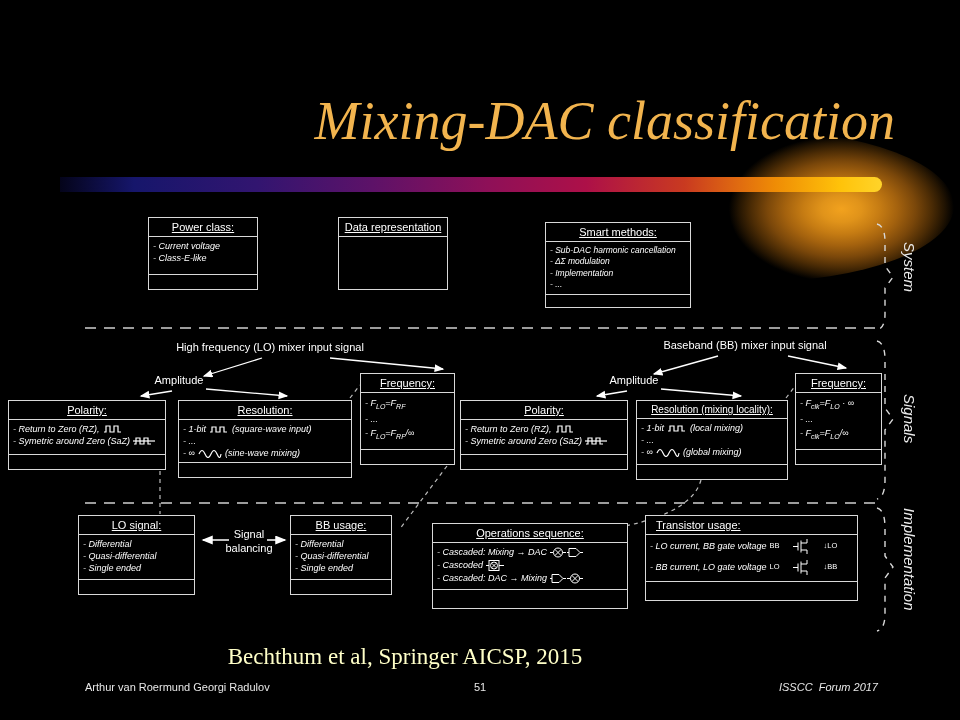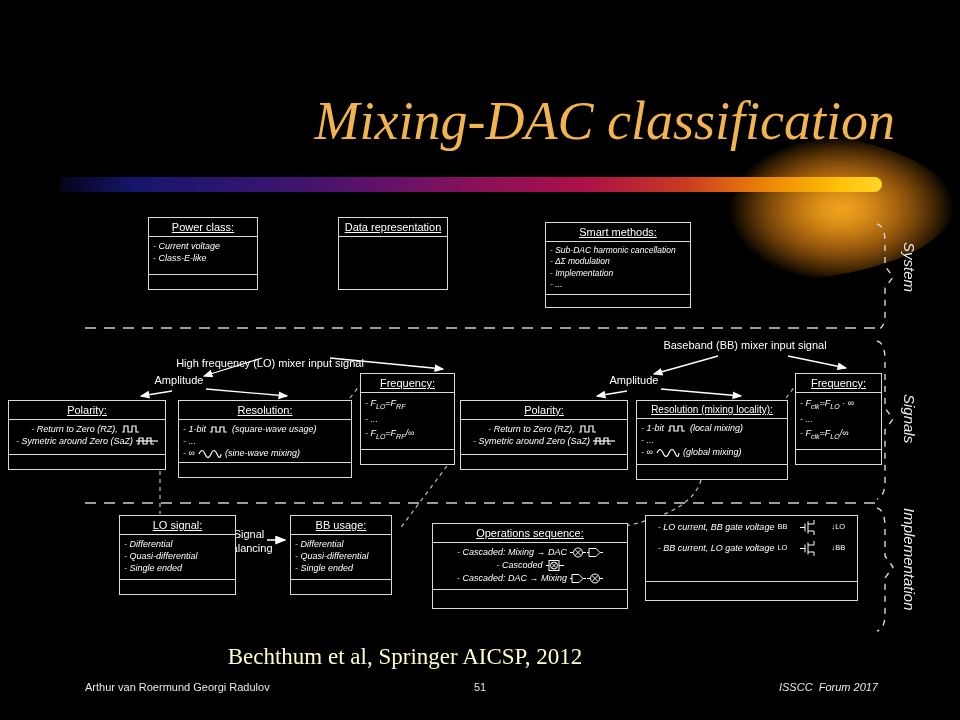--- a/index.html
+++ b/index.html
@@ -23,42 +23,42 @@
   
   .kbox{position:absolute;border:1px solid #d9d9d9;background:#000;z-index:3;
     display:flex;flex-direction:column;box-sizing:border-box;color:#fff;}
   .kb-title{border-bottom:1px solid #d9d9d9;text-align:center;font-size:11px;padding:3px 1px;flex:0 0 auto;text-decoration:underline;}
   .kb-title.small{font-size:10px;}
   .kb-body{flex:1 1 auto;border-bottom:1px solid #d9d9d9;padding:3px 4px;font-style:italic;font-size:9px;line-height:1.35;}
   .kb-body.tiny{font-size:8.5px;}
   .kb-foot{flex:0 0 14px;}
   .kb-foot.tall{flex-basis:18px;}
   .kb-item{white-space:nowrap;}
-  .icon-row{display:flex;align-items:center;justify-content:center;gap:3px;}
+  .icon-row{display:flex;align-items:center;justify-content:flex-start;gap:3px;}
   .icon-row.start{justify-content:flex-start;}
   .wave{flex:0 0 auto;}
   .wave path,.wave line{stroke:#fff;stroke-width:1.2;fill:none;}
   sub{font-size:7px;}
   .opsicons{display:flex;align-items:center;gap:1px;}
   .opsicons svg *,.t-svg *{stroke:#fff;stroke-width:1;fill:none;}
   .t-ic{display:flex;align-items:center;gap:13px;font-size:7.5px;font-style:normal;}
   
   .lbl{position:absolute;color:#fff;font-size:11px;z-index:3;text-align:center;}
   .side-lbl{position:absolute;color:#ececec;font-size:15px;font-style:italic;z-index:3;
     writing-mode:vertical-rl;}
   svg.overlay{position:absolute;left:0;top:0;z-index:2;}
 </style>
 </head>
 <body>
 
 <div class="swoosh"></div>
 <div class="gradbar"></div>
 
 <div class="title">Mixing-DAC classification</div>
-<div class="citation">Bechthum et al, Springer AICSP, 2012</div>
+<div class="citation">Bechthum et al, Springer AICSP, 2015</div>
 <div class="footer f-left">Arthur van Roermund Georgi Radulov</div>
 <div class="footer f-center">51</div>
 <div class="footer f-right">ISSCC  Forum 2017</div>
 
 <svg class="overlay" width="960" height="720">
   <defs>
     <marker id="arr" markerWidth="9" markerHeight="8" refX="6.5" refY="3" orient="auto">
       <path d="M0,0 L7.5,3 L0,6 z" fill="#fff"></path>
     </marker>
   </defs>
@@ -83,21 +83,21 @@
   <line x1="447" y1="466" x2="399" y2="530" stroke="#bbb" stroke-width="1.2" stroke-dasharray="4,4"></line>
   <path d="M701,480 Q692,512 625,526" stroke="#bbb" stroke-width="1.2" stroke-dasharray="4,4" fill="none"></path>
   <line x1="350" y1="398" x2="360" y2="385" stroke="#bbb" stroke-width="1.2" stroke-dasharray="4,4"></line>
   <line x1="786" y1="398" x2="796" y2="385" stroke="#bbb" stroke-width="1.2" stroke-dasharray="4,4"></line>
 
   <path d="M877,224 Q885,226 885,242 L885,266 L893,277 L885,288 L885,314 Q885,328 877,330" stroke="#d8d8d8" stroke-width="1.4" stroke-dasharray="6,6" fill="none"></path>
   <path d="M877,341 Q885,343 885,360 L885,408 L893,419 L885,430 L885,480 Q885,497 877,499" stroke="#d8d8d8" stroke-width="1.4" stroke-dasharray="6,6" fill="none"></path>
   <path d="M877,508 Q885,510 885,528 L885,556 L893,567 L885,578 L885,614 Q885,629 877,631" stroke="#d8d8d8" stroke-width="1.4" stroke-dasharray="6,6" fill="none"></path>
 </svg>
 
-<div class="lbl" style="left:155px;top:341px;width:230px;margin-top:16px;">High frequency (LO) mixer input signal</div>
+<div class="lbl" style="left:155px;top:341px;width:230px;">High frequency (LO) mixer input signal</div>
 <div class="lbl" style="left:645px;top:339px;width:200px;">Baseband (BB) mixer input signal</div>
 <div class="lbl" style="left:148px;top:374px;width:62px;">Amplitude</div>
 <div class="lbl" style="left:603px;top:374px;width:62px;">Amplitude</div>
 <div class="lbl" style="left:213px;top:527px;width:72px;line-height:1.3;">
   <span>Signal</span><br>
   <span>balancing</span>
 </div>
 <div class="side-lbl" style="left:901px;top:242px;">System</div>
 <div class="side-lbl" style="left:901px;top:394px;">Signals</div>
 <div class="side-lbl" style="left:901px;top:508px;">Implementation</div>
@@ -148,21 +148,21 @@
 </div>
 
 <div class="kbox" style="left:178px;top:400px;width:174px;height:78px;">
   <div class="kb-title">Resolution:</div>
   <div class="kb-body">
     <div class="kb-item icon-row start">
       <span>- 1-bit</span>
       <svg class="wave" width="20" height="9">
           <path d="M1,7 h2 v-5 h4 v5 h4 v-5 h4 v5 h3"></path>
         </svg>
-      <span>(square-wave usage)</span>
+      <span>(square-wave input)</span>
     </div>
     <div class="kb-item">- ...</div>
     <div class="kb-item icon-row start">
       <span>- ∞</span>
       <svg class="wave" width="24" height="10">
           <path d="M1,6 q3,-7 6,0 t6,0 t6,0 t4,0"></path>
         </svg>
       <span>(sine-wave mixing)</span>
     </div>
   </div>
@@ -232,21 +232,21 @@
       <span>- F</span><sub>clk</sub><span>=F</span><sub>LO</sub><span> · ∞</span>
     </div>
     <div class="kb-item">- ...</div>
     <div class="kb-item">
       <span>- F</span><sub>clk</sub><span>=F</span><sub>LO</sub><span>/∞</span>
     </div>
   </div>
   <div class="kb-foot"></div>
 </div>
 
-<div class="kbox" style="left:78px;top:515px;width:117px;height:80px;margin-left:41px;">
+<div class="kbox" style="left:78px;top:515px;width:117px;height:80px;">
   <div class="kb-title">LO signal:</div>
   <div class="kb-body">
     <div class="kb-item">- Differential</div>
     <div class="kb-item">- Quasi-differential</div>
     <div class="kb-item">- Single ended</div>
   </div>
   <div class="kb-foot"></div>
 </div>
 
 <div class="kbox" style="left:290px;top:515px;width:102px;height:80px;">
@@ -307,20 +307,21 @@
             <line x1="11" y1="3.5" x2="5" y2="9.5"></line>
             <line x1="12.5" y1="6.5" x2="16" y2="6.5"></line>
           </svg>
       </span>
     </div>
   </div>
   <div class="kb-foot tall"></div>
 </div>
 
 <div class="kbox" style="left:645px;top:515px;width:213px;height:86px;">
+  <div class="kb-title" style="text-align:left;padding-left:10px;">Transistor usage:</div>
   <div class="kb-body">
     <div class="kb-item icon-row" style="margin-bottom:4px;">
       <span>- LO current, BB gate voltage</span>
       <span class="t-ic">
         <span>BB</span>
         <svg class="t-svg" width="18" height="17">
             <path d="M0,8.5 h5 M5,4.5 v8 M8,2.5 v12 M8,5 h6 v-4 M8,12 h6 v4"></path>
           </svg>
         <span>↓LO</span>
       </span>

